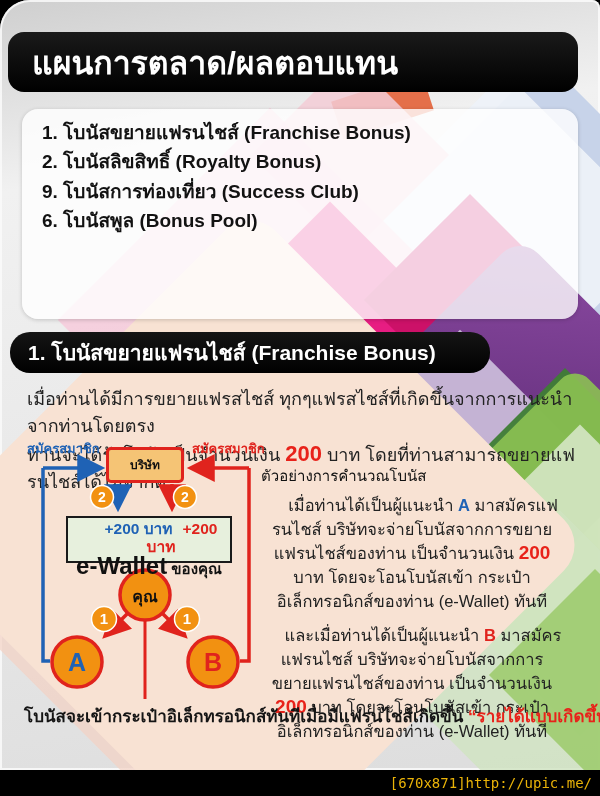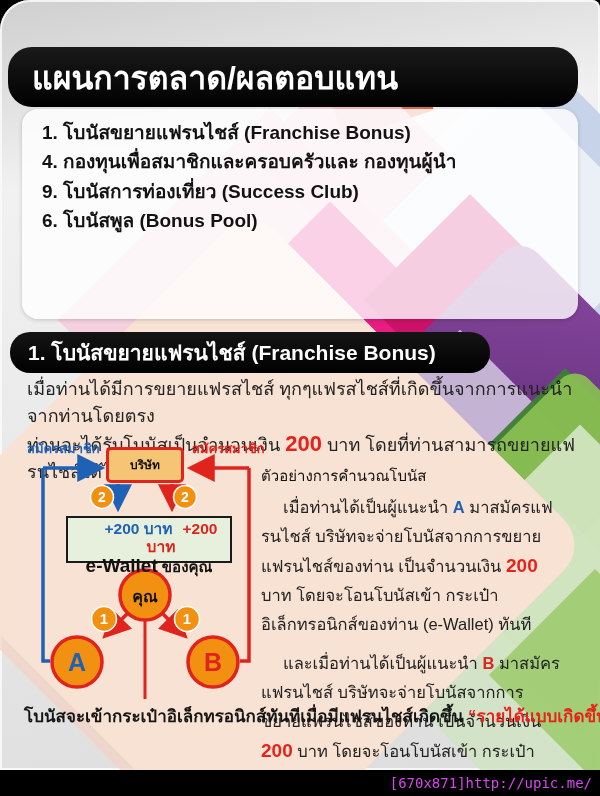--- a/index.html
+++ b/index.html
@@ -27,36 +27,36 @@
   .sh-gdark    {left:500px;top:395px;width:130px;height:130px;background:#3e7d35;opacity:.95;}
   .sh-g1       {left:455px;top:415px;width:240px;height:240px;background:#8cc152;opacity:.9;border-radius:20px;}
   .sh-gpale1   {left:470px;top:470px;width:220px;height:220px;background:#d9e9cb;opacity:.85;}
   .sh-gpale2   {left:440px;top:560px;width:240px;height:240px;background:#cfe3c0;opacity:.8;}
   .sh-g2       {left:520px;top:600px;width:150px;height:150px;background:#9bca6a;opacity:.85;}
   .sh-salmon   {left:40px;top:520px;width:240px;height:240px;background:#f3d2c3;opacity:.7;}
   .sh-peach    {left:10px;top:305px;width:480px;height:480px;background:#f8e2d3;border-radius:36px;}
   
   .content{position:absolute;inset:0;z-index:5;}
   .title-bar{
-    position:absolute;left:8px;top:47px;width:570px;height:60px;border-radius:24px;
+    position:absolute;left:8px;top:32px;width:570px;height:60px;border-radius:16px;
     background:linear-gradient(180deg,#1a1a1a,#000);color:#fff;
     font-size:32px;font-weight:bold;line-height:62px;padding-left:24px;box-sizing:border-box;
   }
   .list-card{
     position:absolute;left:22px;top:109px;width:556px;height:210px;border-radius:16px;
     background:rgba(255,255,255,.8);box-shadow:0 1px 4px rgba(0,0,0,.18);
     padding:9px 0 0 20px;box-sizing:border-box;
   }
   .list-item{font-size:19px;font-weight:600;color:#121212;line-height:29.3px;white-space:nowrap;}
   .section-header{
     position:absolute;left:10px;top:332px;width:480px;height:41px;border-radius:20px;
     background:linear-gradient(180deg,#151515,#000);color:#fff;
     font-size:21px;font-weight:bold;line-height:42px;padding-left:18px;box-sizing:border-box;
   }
-  .intro{position:absolute;left:27px;top:376px;width:548px;font-size:18px;line-height:27px;color:#222;font-weight:500;}
+  .intro{position:absolute;left:27px;top:386px;width:548px;font-size:18px;line-height:27px;color:#222;font-weight:500;}
   .intro .amount{color:#e8221a;font-weight:bold;font-size:22px;}
   .blue-t{color:#1f62b5;font-weight:bold;}
   .red-t{color:#e0231d;font-weight:bold;}
   
   .diagram-svg{position:absolute;left:20px;top:445px;width:240px;height:260px;}
   .diagram-svg text{font-family:"Liberation Sans","DejaVu Sans",sans-serif;}
   .company-box{
     position:absolute;left:106px;top:447px;width:78px;height:36px;background:#f5c475;
     border:3px solid #e0231d;border-radius:5px;box-sizing:border-box;
     font-size:12px;font-weight:bold;color:#111;text-align:center;line-height:31px;
@@ -64,32 +64,32 @@
   .apply-label{position:absolute;top:438px;font-size:13px;font-weight:bold;white-space:nowrap;}
   .apply-left{left:27px;color:#1f62b5;}
   .apply-right{left:192px;color:#e0231d;}
   .wallet-box{
     position:absolute;left:66px;top:516px;width:166px;height:47px;background:#e7f0dd;
     border:2.5px solid #1a1a1a;box-sizing:border-box;text-align:center;padding-top:2px;
   }
   .wallet-line1{font-size:15.5px;font-weight:bold;line-height:18px;padding-left:24px;}
   .wallet-line1 .gap{display:inline-block;width:10px;}
   .wallet-line2{font-size:15px;font-weight:bold;color:#111;line-height:20px;}
-  .wallet-line2 .ew{font-size:19px;font-weight:800;margin-top:48px;}
+  .wallet-line2 .ew{font-size:24px;font-weight:800;margin-top:48px;}
   
   .example{position:absolute;left:261px;top:446px;width:302px;color:#222;}
   .example h3{margin:18px 0 5px 0;font-size:15px;font-weight:normal;color:#111;}
-  .example p{margin:0;font-size:16.5px;line-height:29px;text-indent:22px;}
+  .example p{margin:0;font-size:16.5px;line-height:24px;text-indent:22px;text-align:center;}
   .example p + p{margin-top:10px;}
   .example .amount{color:#e8221a;font-weight:bold;font-size:19px;}
   .footer-note{position:absolute;left:24px;top:702px;width:556px;font-size:17px;font-weight:600;color:#151515;white-space:nowrap;}
   .footer-note .hl{color:#e8221a;font-weight:bold;}
   .bottom-bar{
     position:absolute;left:0;bottom:0;width:600px;height:26px;background:#000;z-index:9;
-    color:#d946ef;font-family:"DejaVu Sans Mono","Liberation Mono",monospace;
+    color:#eab308;font-family:"DejaVu Sans Mono","Liberation Mono",monospace;
     font-size:14px;text-align:right;line-height:26px;padding-right:8px;box-sizing:border-box;
   }
 </style>
 </head>
 <body>
 
 <div class="poster">
 
   <div class="s sh-orange"></div>
   <div class="s sh-blue1"></div>
@@ -107,21 +107,21 @@
   <div class="s sh-g2"></div>
   <div class="s sh-salmon"></div>
   <div class="s sh-peach"></div>
 
   <div class="content">
 
     <div class="title-bar">แผนการตลาด/ผลตอบแทน</div>
 
     <div class="list-card">
       <div class="list-item">1. โบนัสขยายแฟรนไชส์ (Franchise Bonus)</div>
-      <div class="list-item">4. กองทุนเพื่อสมาชิกและครอบครัวและ กองทุนผู้นำ</div>
+      <div class="list-item">2. โบนัสลิขสิทธิ์ (Royalty Bonus)</div>
       <div class="list-item">9. โบนัสการท่องเที่ยว (Success Club)</div>
       <div class="list-item">6. โบนัสพูล (Bonus Pool)</div>
     </div>
 
     <div class="section-header">1. โบนัสขยายแฟรนไชส์ (Franchise Bonus)</div>
 
     <div class="intro">
       <span style="display:block">เมื่อท่านได้มีการขยายแฟรสไชส์ ทุกๆแฟรสไชส์ที่เกิดขึ้นจากการแนะนำจากท่านโดยตรง</span>
       <span>ท่านจะได้รับโบนัสเป็นจำนวนเงิน </span><span class="amount">200</span><span> บาท โดยที่ท่านสามารถขยายแฟรนไชส์ได้ไม่จำกัด</span>
     </div>

